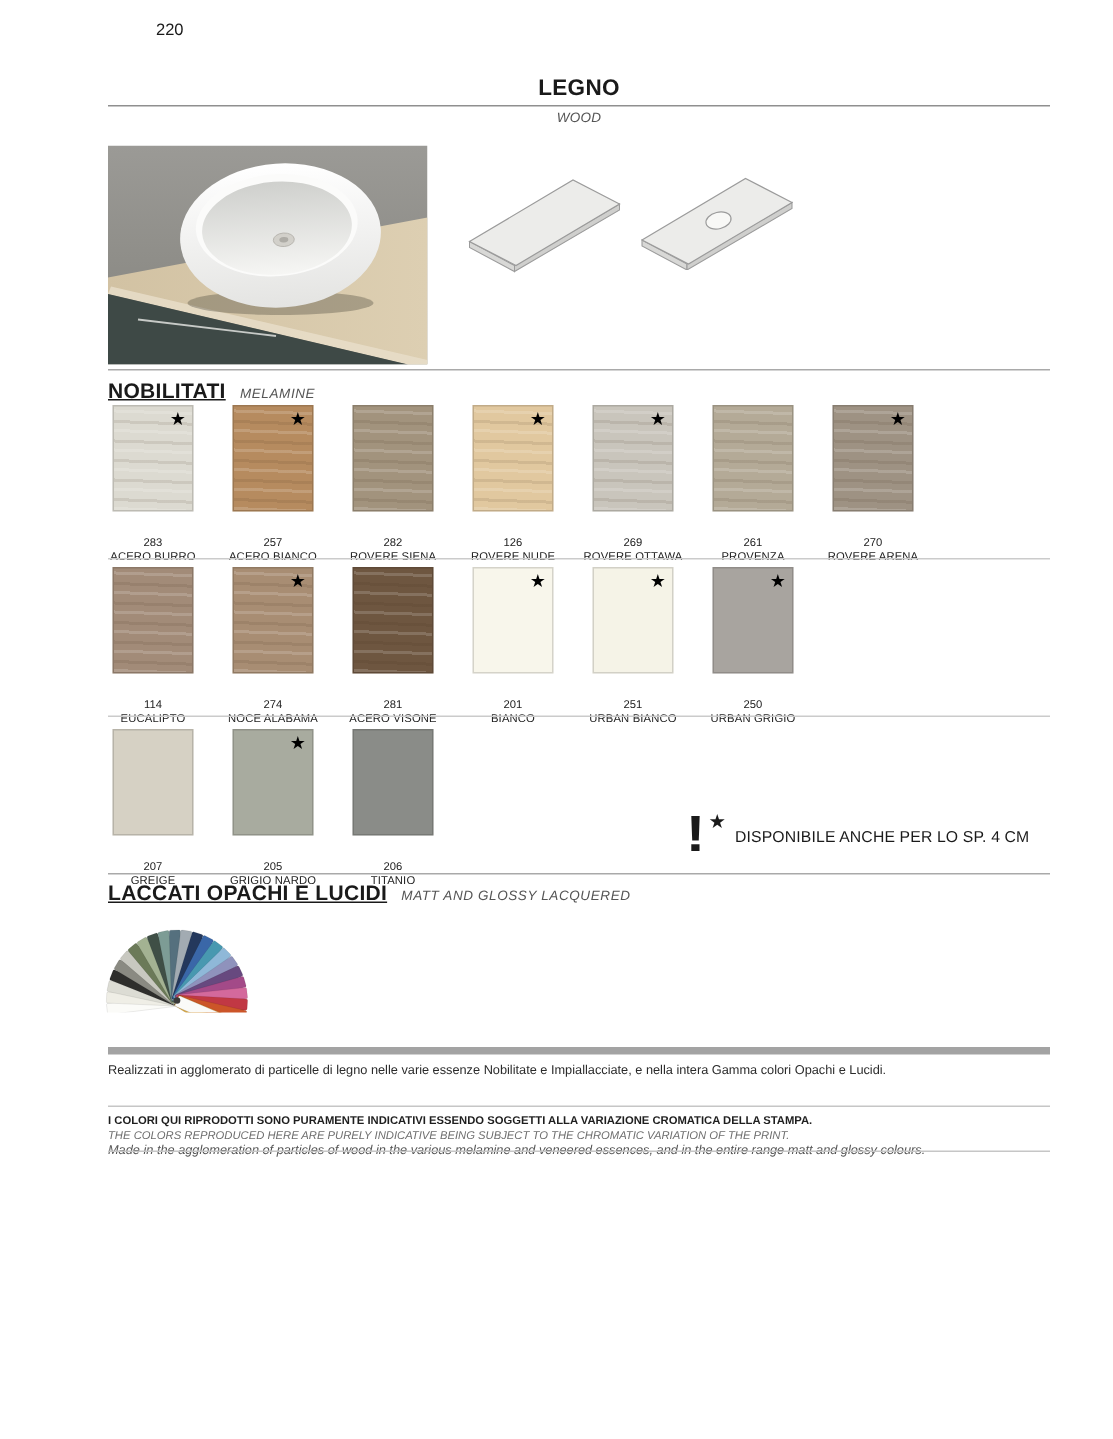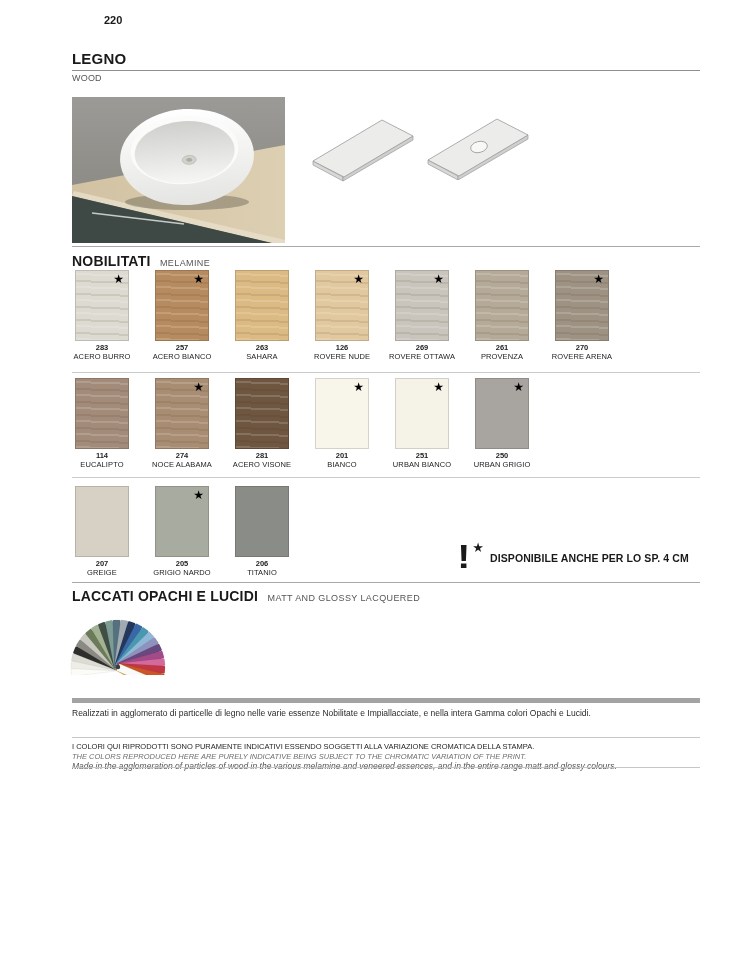--- a/index.html
+++ b/index.html
@@ -1,64 +1,64 @@
 <!DOCTYPE html>
 <html><head>
 <meta charset="utf-8">
 <style>
   html,body{margin:0;padding:0;background:#fff;}
   body{width:742px;height:959px;position:relative;font-family:"Liberation Sans",sans-serif;color:#1a1a1a;overflow:hidden;}
   .abs{position:absolute;}
 
   
-  #page-number{left:104px;top:14px;font-size:11px;font-weight:bold;}
+  #page-number{left:104px;top:14px;font-size:11px;font-weight:normal;}
   .section-head h1{margin:0;font-size:15px;font-weight:bold;letter-spacing:.2px;padding-bottom:3px;border-bottom:1.5px solid #8f8f8f;}
-  .section-head .sub{font-size:9px;color:#555;margin-top:2px;letter-spacing:.2px;}
-  #legno-head{left:72px;top:50px;width:628px;}
+  .section-head .sub{font-size:9px;font-style:italic;color:#555;margin-top:2px;letter-spacing:.2px;}
+  #legno-head{left:72px;top:50px;width:628px;text-align:center;}
 
   
   #photo{left:72px;top:97px;width:213px;height:146px;}
   #slab1{left:310px;top:103px;}
   #slab2{left:424px;top:100px;}
 
   
   #melamine-head{left:72px;top:246px;width:628px;border-top:1px solid #a9a9a9;padding-top:5px;}
-  .inline-head h2{display:inline;margin:0;font-size:14px;font-weight:bold;letter-spacing:.2px;}
-  .inline-head .sub{display:inline;font-size:9px;color:#555;margin-left:5px;letter-spacing:.4px;}
+  .inline-head h2{display:inline;margin:0;font-size:14px;font-weight:bold;letter-spacing:.2px;text-decoration:underline;}
+  .inline-head .sub{display:inline;font-size:9px;font-style:italic;color:#555;margin-left:5px;letter-spacing:.4px;}
 
   .swatch-row{display:flex;width:640px;}
   #row1{left:62px;top:270px;}
   #row2{left:62px;top:378px;}
   #row3{left:62px;top:486px;}
   .sep{height:1px;background:#cbcbcb;width:628px;left:72px;}
   #sep1{top:372px;} #sep2{top:477px;}
   .cell{width:80px;text-align:center;flex:0 0 80px;}
   .chip{width:54px;height:71px;margin:0 auto;position:relative;border:1px solid rgba(0,0,0,.14);box-sizing:border-box;}
   .chip.wood::after{content:"";position:absolute;inset:0;
     background:repeating-linear-gradient(2deg, rgba(255,255,255,.16) 0 2px, rgba(255,255,255,0) 2px 6px, rgba(60,40,20,.10) 6px 8px, rgba(0,0,0,0) 8px 13px);}
   .chip .star{position:absolute;top:2px;right:4px;font-size:12px;line-height:12px;color:#000;z-index:2;}
-  .code{margin-top:2px;font-size:7.5px;line-height:9px;color:#222;font-weight:bold;}
+  .code{margin-top:16px;font-size:7.5px;line-height:9px;color:#222;}
   .sname{font-size:7.5px;line-height:9px;color:#222;letter-spacing:.1px;}
 
   
   #note{left:458px;top:541px;display:flex;align-items:flex-start;}
   #note .excl{font-size:34px;line-height:30px;font-weight:900;letter-spacing:0;transform:scaleX(1.15);}
   #note .nstar{font-size:13px;margin:-1px 6px 0 3px;}
-  #note .ntext{font-size:10.5px;font-weight:bold;margin-top:11px;letter-spacing:.1px;white-space:nowrap;}
+  #note .ntext{font-size:10.5px;font-weight:normal;margin-top:11px;letter-spacing:.1px;white-space:nowrap;}
 
   
   #laccati-head{left:72px;top:582px;width:628px;border-top:1px solid #a9a9a9;padding-top:4px;}
   #fan{left:66px;top:603px;}
 
   
   #para1{left:72px;top:698px;width:628px;border-top:5px solid #a3a3a3;padding-top:5px;}
   #para1 .it{font-size:8.5px;line-height:11px;color:#2a2a2a;}
   #para1 .en{font-size:8.5px;line-height:11px;color:#555;font-style:italic;margin-top:42px;}
   #para2{left:72px;top:737px;width:628px;border-top:1px solid #c6c6c6;border-bottom:1px solid #c6c6c6;padding:4px 0 5px;}
-  #para2 .it{font-size:7.5px;line-height:10px;font-weight:normal;color:#1e1e1e;}
+  #para2 .it{font-size:7.5px;line-height:10px;font-weight:bold;color:#1e1e1e;}
   #para2 .en{font-size:7.5px;line-height:10px;color:#6e6e6e;font-style:italic;}
 </style>
 </head>
 <body>
 
 <div id="page-number" class="abs">220</div>
 
 <div id="legno-head" class="abs section-head">
   <h1>LEGNO</h1>
   <div class="sub">WOOD</div>
@@ -130,23 +130,23 @@
       <div class="sname">ACERO BURRO</div>
     </div>
     <div class="cell">
       <div class="chip wood" style="background: rgb(182, 139, 95);">
         <span class="star">★</span>
       </div>
       <div class="code">257</div>
       <div class="sname">ACERO BIANCO</div>
     </div>
     <div class="cell">
-      <div class="chip wood" style="background: rgb(220, 186, 131);"></div>
-      <div class="code">263</div>
-      <div class="sname">SAHARA</div>
+      <div class="chip wood" style="background: rgb(162, 147, 125);"></div>
+      <div class="code">282</div>
+      <div class="sname">ROVERE SIENA</div>
     </div>
     <div class="cell">
       <div class="chip wood" style="background: rgb(225, 200, 159);">
         <span class="star">★</span>
       </div>
       <div class="code">126</div>
       <div class="sname">ROVERE NUDE</div>
     </div>
     <div class="cell">
       <div class="chip wood" style="background: rgb(201, 197, 188);">

